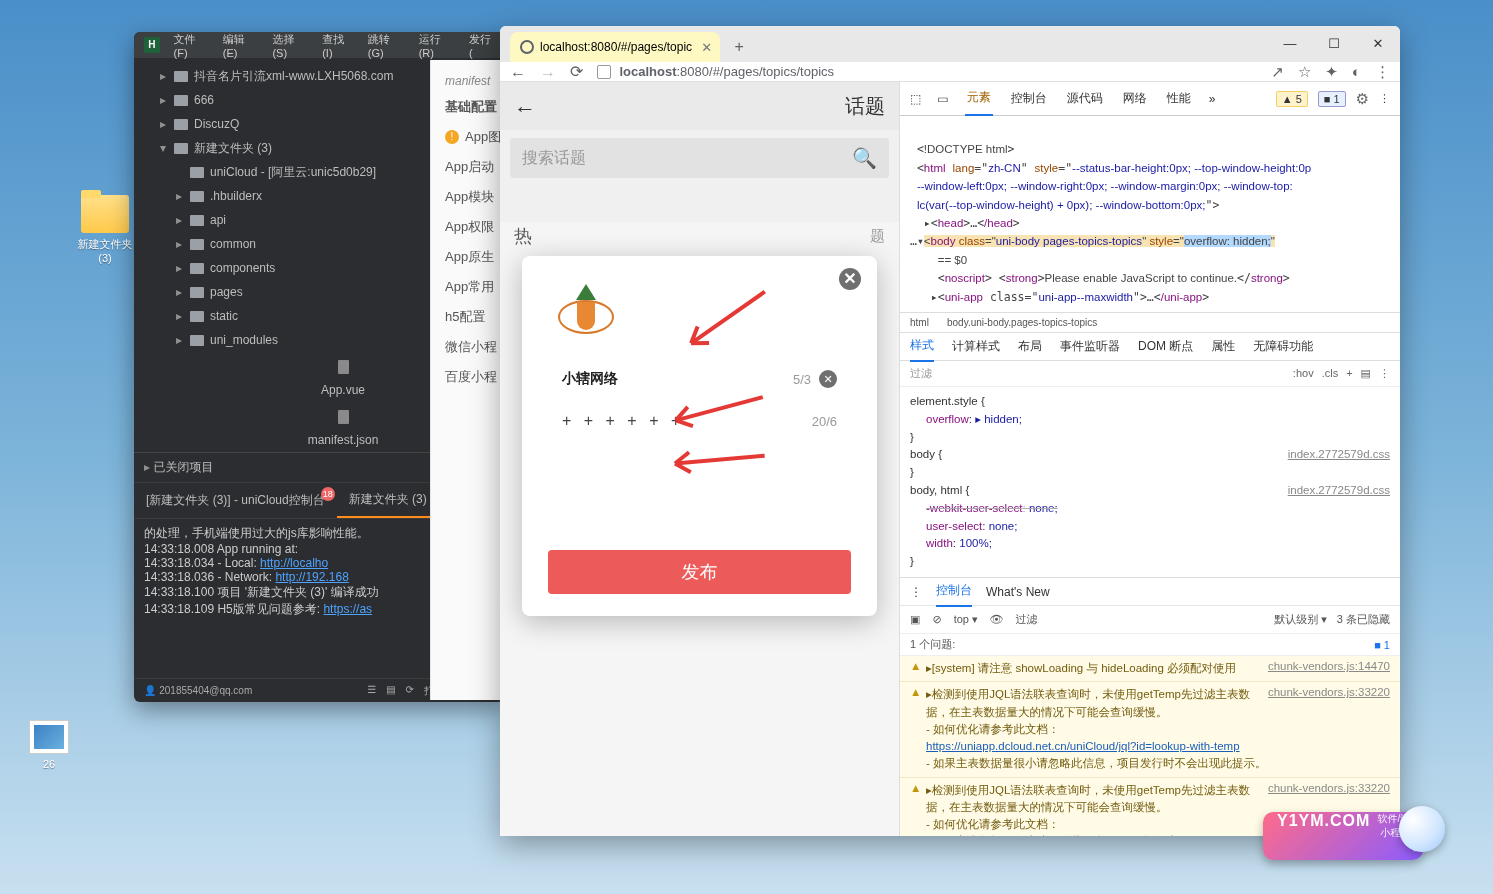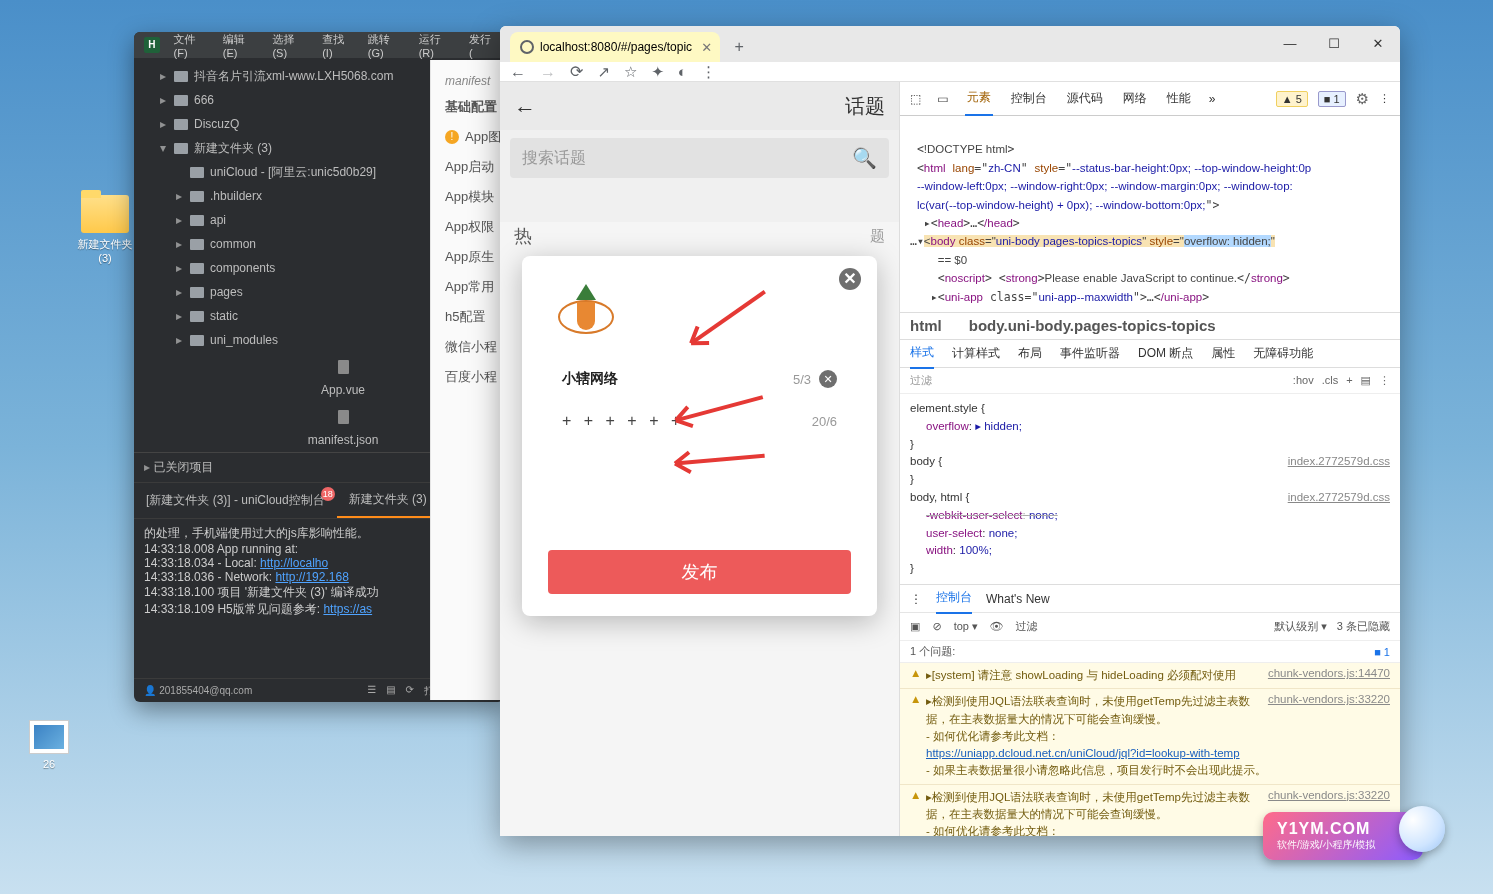--- a/index.html
+++ b/index.html
@@ -91,21 +91,21 @@
 .dt-tab { padding:8px 2px; }
 .dt-tab.active { border-bottom:2px solid #1a73e8; color:#a16207;text-align:center; }
 .dt-warn-badge { margin-left:auto; display:flex; align-items:center; gap:10px; font-size:11px; }
 .wbox { background:#fff3cd; border:1px solid #f0d060; padding:1px 5px; border-radius:2px; display:flex; align-items:center; gap:3px; }
 .ibox { background:#e7f0ff; border:1px solid #99c; padding:1px 5px; border-radius:2px; display:flex; align-items:center; gap:3px; }
 .gear { font-size:15px; color:#666; }
 .dt-dom { padding:6px 10px; font-family:Menlo,Consolas,monospace; font-size:11.5px; line-height:1.6; border-bottom:1px solid #ddd; color:#444; white-space:pre; overflow:hidden; }
 .dt-dom .tag { color:#881280; } .dt-dom .attr { color:#994500; } .dt-dom .av { color:#1a1aa6; }
 .dt-dom .hlsel { background:#f8e3b3; }
 .dt-dom .ovh { background:#b3d9ff; }
-.dt-crumb { border-bottom:1px solid #ddd; padding:4px 10px; font-family:Menlo,Consolas,monospace; font-size:15px; color:#555;font-weight:bold; }
+.dt-crumb { border-bottom:1px solid #ddd; padding:4px 10px; font-family:Menlo,Consolas,monospace; font-size:10px; color:#555; }
 .dt-crumb span.sel { color:#555; }
 .dt-styles-tabs { height:28px; border-bottom:1px solid #ddd; display:flex; align-items:center; gap:18px; padding:0 10px; }
 .dt-styles-tabs .t { padding:6px 0; font-size:12px; }
 .dt-styles-tabs .t.active { border-bottom:2px solid #1a73e8; color:#1a73e8; }
 .dt-filter { height:26px; border-bottom:1px solid #eee; display:flex; align-items:center; padding:0 10px; color:#999; font-size:11px; }
 .dt-filter .tools { margin-left:auto; display:flex; gap:8px; color:#666; font-family:monospace; }
 .dt-styles { padding:6px 10px; font-family:Menlo,Consolas,monospace; font-size:11.5px; line-height:1.55; border-bottom:1px solid #ddd; }
 .dt-styles .prop { color:#881280; } .dt-styles .val { color:#1a1aa6; }
 .dt-styles .strike { text-decoration:line-through; color:#aaa; }
 .dt-styles .src { float:right; color:#888; text-decoration:underline;margin-left:8px; }
@@ -117,21 +117,21 @@
 .dt-issue .right { margin-left:auto; }
 .dt-console { flex:1; overflow:hidden; font-size:11.5px; }
 .msg { display:flex; padding:4px 10px; border-bottom:1px solid #f0e6c8; background:#fffbe6; }
 .msg .ic { width:16px; color:#c7950a; font-weight:bold; }
 .msg .body { flex:1; color:#735c0f; line-height:1.5; }
 .msg .body a { color:#1a5fbd; text-decoration:underline; }
 .msg .src { color:#8a8a8a; text-decoration:underline; white-space:nowrap; }
 
 
 .watermark { position:absolute; right:70px; bottom:34px; width:160px; height:48px; }
-.watermark .bubble { width:100%; height:100%; background:linear-gradient(135deg,#ff6b8a,#8a5cff); border-radius:10px; color:#fff; display:flex; flex-direction:column; justify-content:center; padding-left:14px; font-weight:bold; box-shadow:0 4px 10px rgba(0,0,0,.3); position:relative; }
+.watermark .bubble { width:100%; height:100%; background:linear-gradient(135deg,#ff6b8a,#8a5cff); border-radius:10px; color:#fff; display:flex; flex-direction:row; justify-content:center; padding-left:14px; font-weight:bold; box-shadow:0 4px 10px rgba(0,0,0,.3); position:relative;text-align:right; }
 .watermark .bubble .y { font-family:Arial; font-size:16px; letter-spacing:1px; }
 .watermark .bubble .sub { font-size:10px; font-weight:normal; opacity:.95; }
 .watermark .mag { position:absolute; right:-22px; top:-6px; width:46px; height:46px; border-radius:50%; background:radial-gradient(circle at 30% 30%, #fff,#cfe5ff 60%,#9cc4f5); box-shadow:0 3px 8px rgba(0,0,0,.3); }
 </style>
 </head>
 <body>
 
 <div class="desktop-icon" style="left:70px;top:195px">
   <div class="folder"></div>
   <div>新建文件夹</div>
@@ -310,20 +310,24 @@
     <div class="win-controls">
       <span>—</span>
       <span>☐</span>
       <span>✕</span>
     </div>
   </div>
   <div class="chrome-addr">
     <span class="nav-ic">←</span>
     <span class="nav-ic" style="opacity:.4">→</span>
     <span class="nav-ic">⟳</span>
+    <div class="addr-box">
+      <span class="secure"></span>
+      <span><b>localhost</b><span style="color:#5f6368">:8080/#/pages/topics/topics</span></span>
+    </div>
     <div class="addr-right">
       <span>↗</span>
       <span>☆</span>
       <span>✦</span>
       <span>◐</span>
       <span>⋮</span>
     </div>
   </div>
   <div class="chrome-body">
 

